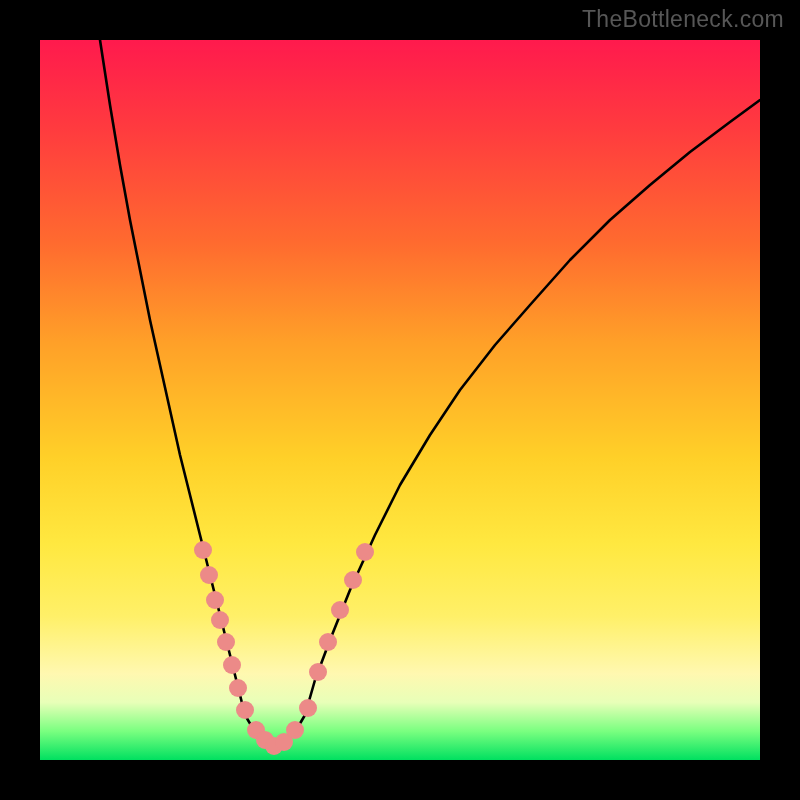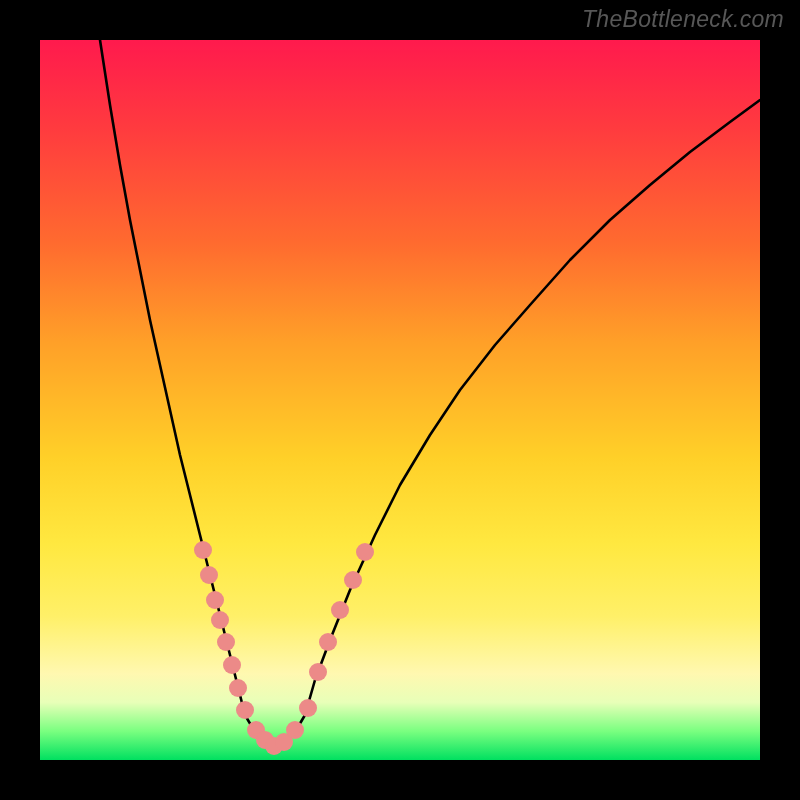--- a/index.html
+++ b/index.html
@@ -40,21 +40,20 @@
   }
   .watermark {
     position: absolute;
     top: 6px;
     right: 16px;
     color: #575757;
     font-size: 23px;
     font-weight: 500;
     letter-spacing: 0.3px;
     user-select: none;
-    font-style: italic;
   }
   svg.curve {
     position: absolute;
     left: 0;
     top: 0;
     width: 720px;
     height: 720px;
     overflow: visible;
   }
   .marker {

